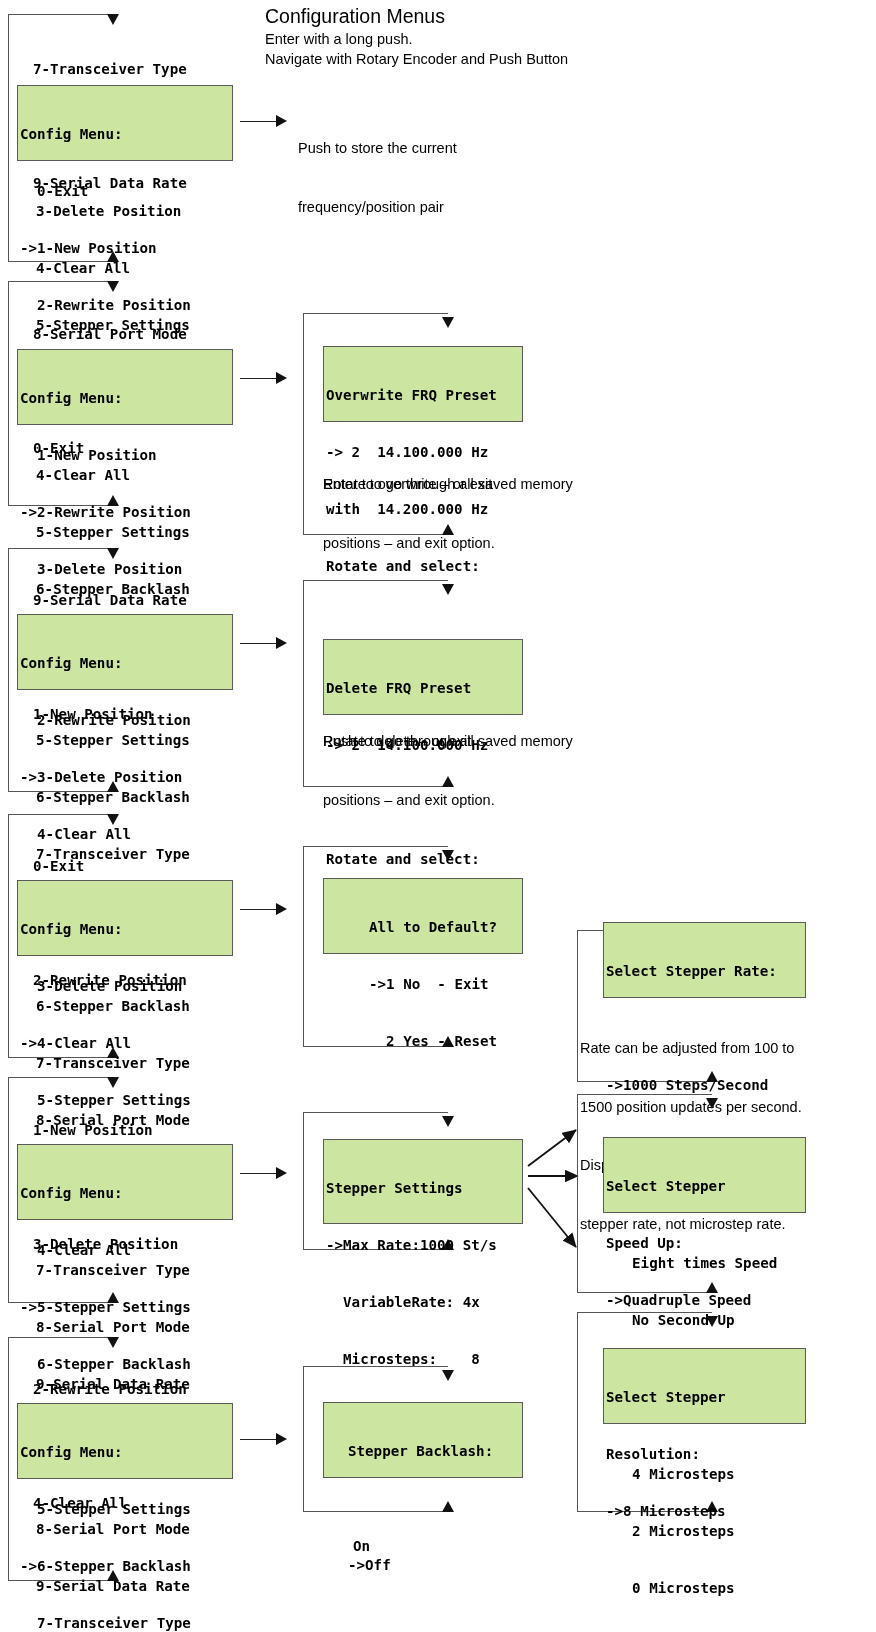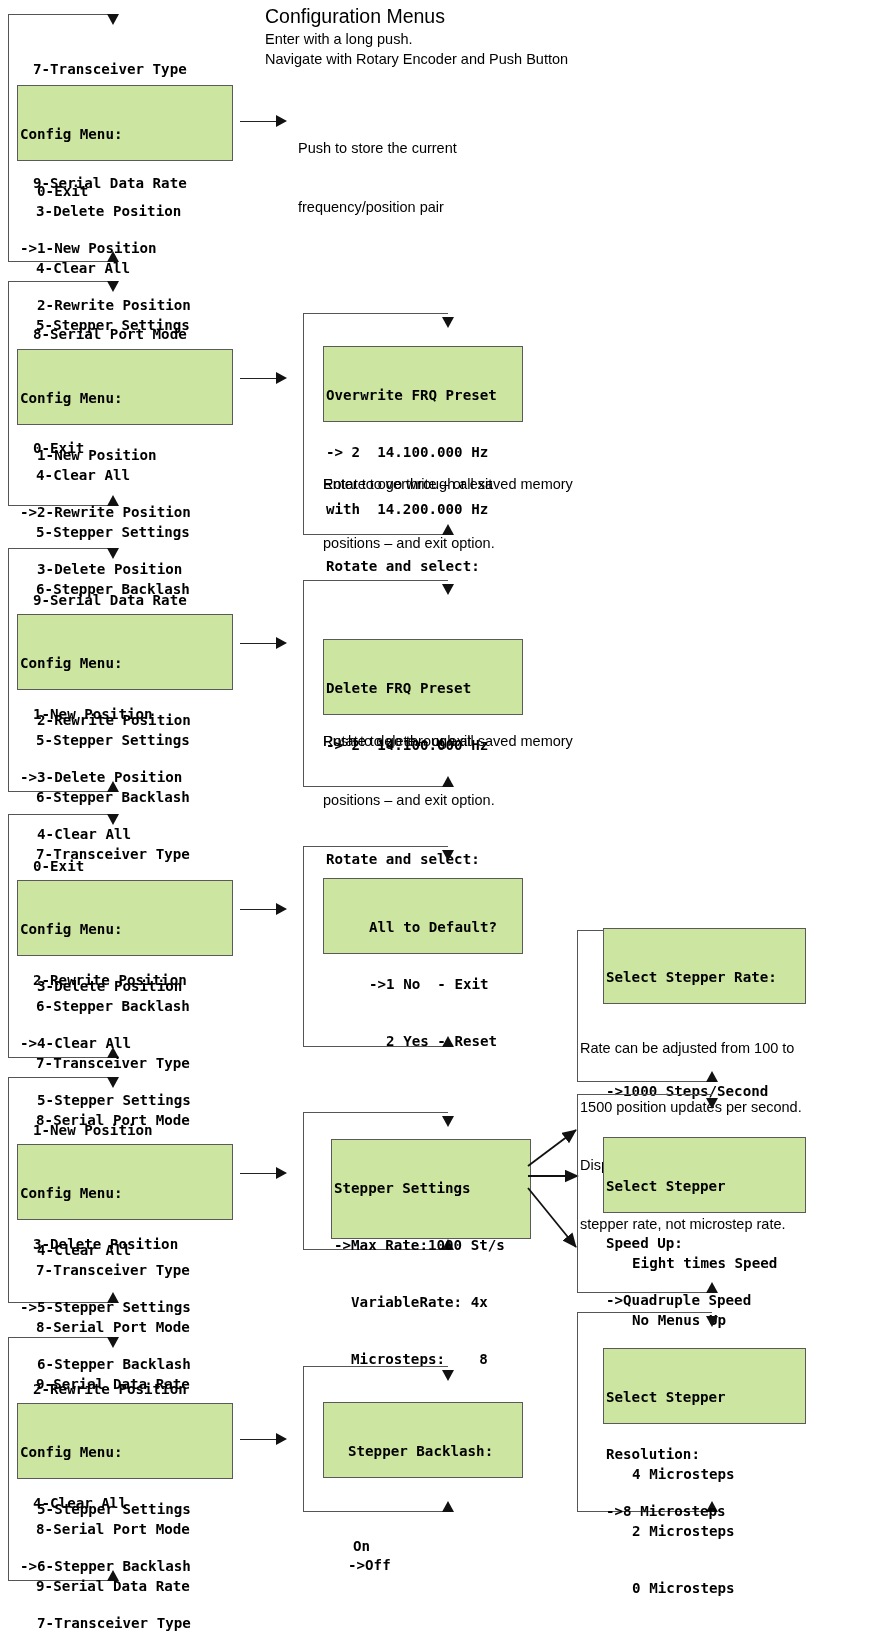--- a/index.html
+++ b/index.html
@@ -236,21 +236,21 @@
   <span class="ln">All to Default?</span>
   <span class="ln">-&gt;1 No  - Exit</span>
   <span class="ln">  2 Yes - Reset</span>
   <span class="ln"></span>
 </div>
 
 <div class="loop" style="left:577px;top:930px;width:135px;height:152px;"></div>
 <div class="ar ar-down" style="left:706px;top:934px;"></div>
 <div class="ar ar-up" style="left:706px;top:1071px;"></div>
 
-<div class="lcd" style="left:603px;top:922px;width:203px;height:76px;margin-top:6px;">
+<div class="lcd" style="left:603px;top:922px;width:203px;height:76px;">
   <span class="ln">Select Stepper Rate:</span>
   <span class="ln"></span>
   <span class="ln">-&gt;1000 Steps/Second</span>
   <span class="ln"></span>
 </div>
 
 <div class="prose" style="left:580px;top:1000px;">
   <span class="ln">Rate can be adjusted from 100 to</span>
   <span class="ln">1500 position updates per second.</span>
   <span class="ln">Displayed rate indicates actual</span>
@@ -281,21 +281,21 @@
   <span class="ln">  0-Exit</span>
 </div>
 
 <div class="hline" style="left:240px;top:1173px;width:38px;"></div>
 <div class="ar ar-right" style="left:276px;top:1167px;"></div>
 
 <div class="loop" style="left:303px;top:1112px;width:145px;height:138px;"></div>
 <div class="ar ar-down" style="left:442px;top:1116px;"></div>
 <div class="ar ar-up" style="left:442px;top:1239px;"></div>
 
-<div class="lcd" style="left:323px;top:1139px;width:200px;height:100px;margin-left:8px;">
+<div class="lcd" style="left:323px;top:1139px;width:200px;height:85px;">
   <span class="ln">Stepper Settings</span>
   <span class="ln">-&gt;Max Rate:1000 St/s</span>
   <span class="ln">  VariableRate: 4x</span>
   <span class="ln">  Microsteps:    8</span>
 </div>
 
 <svg class="branchsvg" style="left:524px;top:1110px;width:90px;height:260px;" viewBox="0 0 90 260">
   <defs>
     <marker id="mh" markerWidth="9" markerHeight="9" refX="7.5" refY="3.6" orient="auto">
       <path d="M0,0 L8,3.6 L0,7.2 z" fill="#111"></path>
@@ -312,21 +312,21 @@
 
 <div class="lcd" style="left:603px;top:1137px;width:203px;height:76px;">
   <span class="ln">Select Stepper</span>
   <span class="ln">Speed Up:</span>
   <span class="ln">-&gt;Quadruple Speed</span>
   <span class="ln"></span>
 </div>
 
 <div class="mono" style="left:615px;top:1216px;">
   <span class="ln">  Eight times Speed</span>
-  <span class="ln">  No Menus Up</span>
+  <span class="ln">  No Second Up</span>
   <span class="ln">  Double Speed</span>
 </div>
 
 <div class="loop" style="left:8px;top:1337px;width:105px;height:244px;"></div>
 <div class="ar ar-down" style="left:107px;top:1337px;"></div>
 <div class="ar ar-up" style="left:107px;top:1570px;"></div>
 
 <div class="mono" style="left:33px;top:1342px;">
   <span class="ln">2-Rewrite Position</span>
   <span class="ln">3-Delete Position</span>

